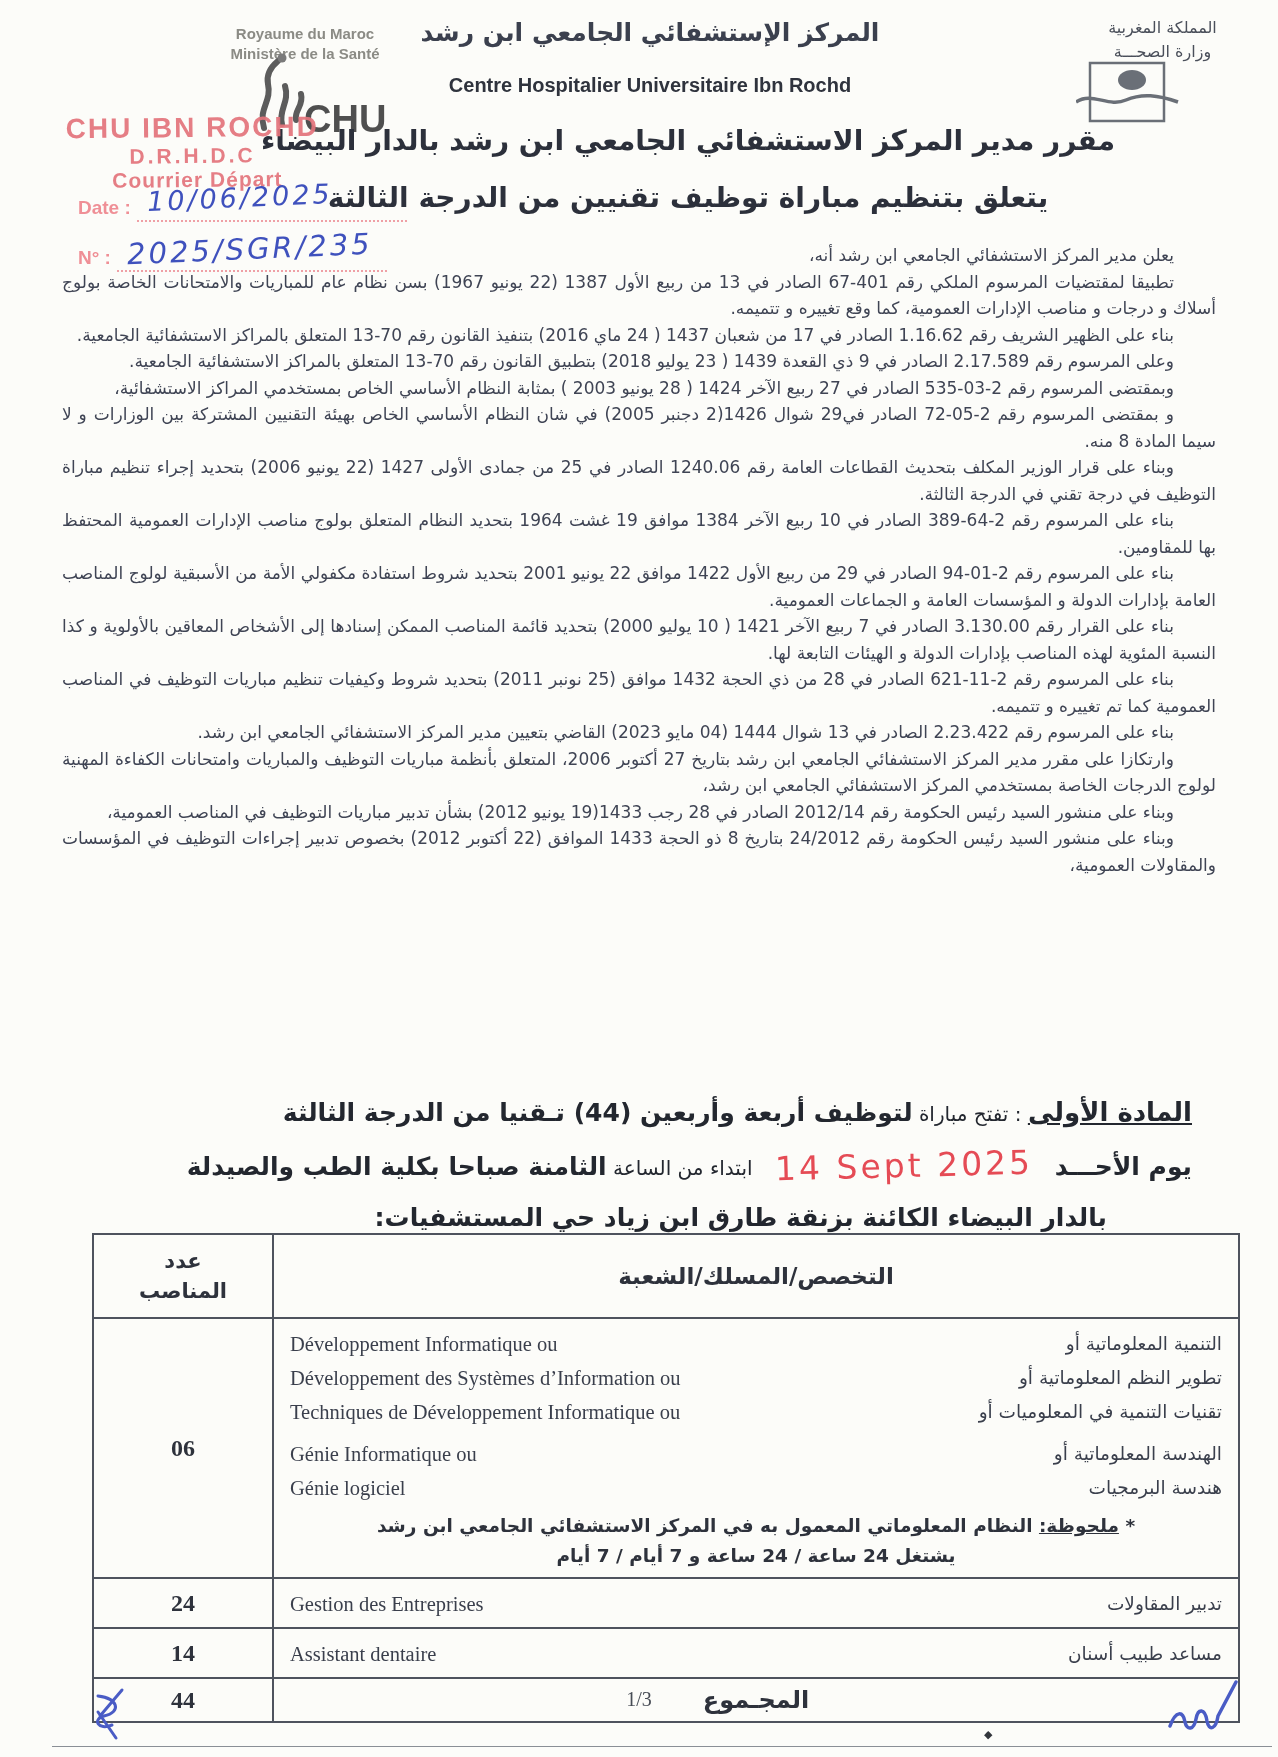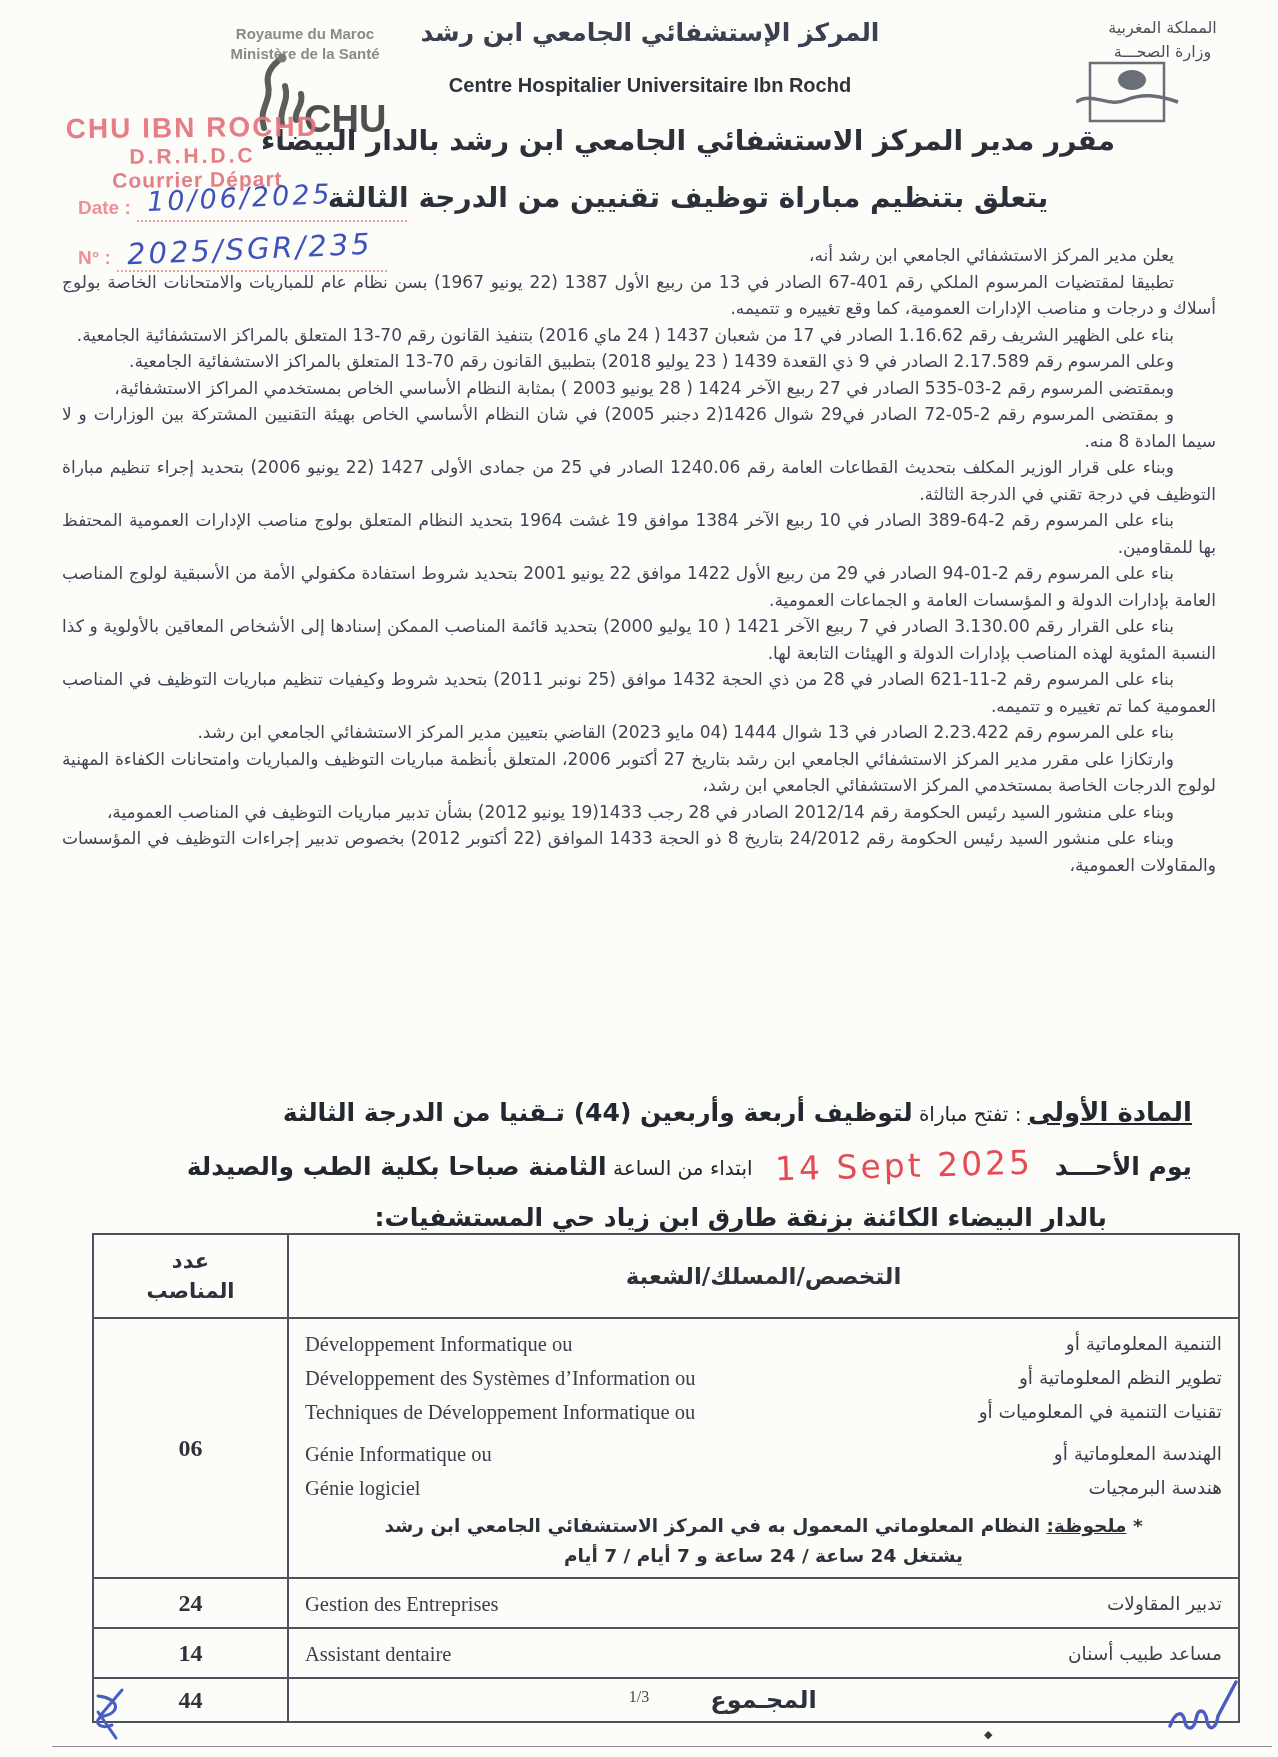--- a/index.html
+++ b/index.html
@@ -53,40 +53,40 @@
   .a-heading{text-decoration:underline;font-size:26px;}
   .a-light{font-weight:normal;font-size:20px;}
   .date-stamp{display:inline-block;direction:ltr;color:#e54b55;font-size:33px;font-weight:normal;
               letter-spacing:3px;margin:0 22px;transform:rotate(-1.5deg);vertical-align:-2px;
               font-family:"DejaVu Sans",sans-serif;}
   .a-line3{margin-right:85px;}
 
   
   .jobs-table{position:absolute;left:92px;top:1233px;width:1148px;border-collapse:collapse;direction:ltr;}
   .jobs-table td{border:2px solid #4e535e;vertical-align:middle;}
-  td.count-col{width:195px;text-align:center;font-family:"Liberation Serif",serif;
+  td.count-col{width:180px;text-align:center;font-family:"Liberation Serif",serif;
                font-size:24px;font-weight:bold;color:#2e323c;}
   .hdr-row td{height:84px;text-align:center;direction:rtl;font-weight:bold;color:#2e323c;}
   .hdr-row .count-h{font-family:"DejaVu Sans",sans-serif;font-size:21px;line-height:30px;}
   .hdr-row .spec-h{font-size:23px;}
   .spec-cell{padding:8px 16px 6px 16px;}
   .pair{display:flex;justify-content:space-between;align-items:center;line-height:34px;}
   .pair .fr{font-family:"Liberation Serif",serif;font-size:20.5px;color:#3a3f4c;}
   .pair .ar{direction:rtl;font-size:18.5px;color:#3a3f4c;}
   .gap-above{margin-top:8px;}
   .note{direction:rtl;text-align:center;font-weight:bold;font-size:18.5px;line-height:30px;
         color:#2e323c;margin-top:6px;}
   .note .u{text-decoration:underline;}
   tr.thin-row td{height:38px;}
   tr.total-row td{height:44px;}
   .total-cell{text-align:center;direction:rtl;font-size:24px;font-weight:bold;color:#2e323c;}
 
   
   .page-num{position:absolute;left:0;right:0;top:1688px;text-align:center;
-            font-family:"Liberation Serif",serif;font-size:16px;color:#474c55;}
+            font-family:"Liberation Serif",serif;font-size:20px;color:#474c55;}
   .mark-bl{position:absolute;left:88px;top:1686px;}
   .mark-br{position:absolute;left:1168px;top:1678px;}
   .mark-dot{position:absolute;left:984px;top:1728px;font-size:11px;color:#33363c;}
   .bottom-rule{position:absolute;left:52px;width:1220px;top:1746px;border-top:1.5px solid #8a8f96;}
 </style>
 </head>
 <body>
 
 <div class="page">
 

